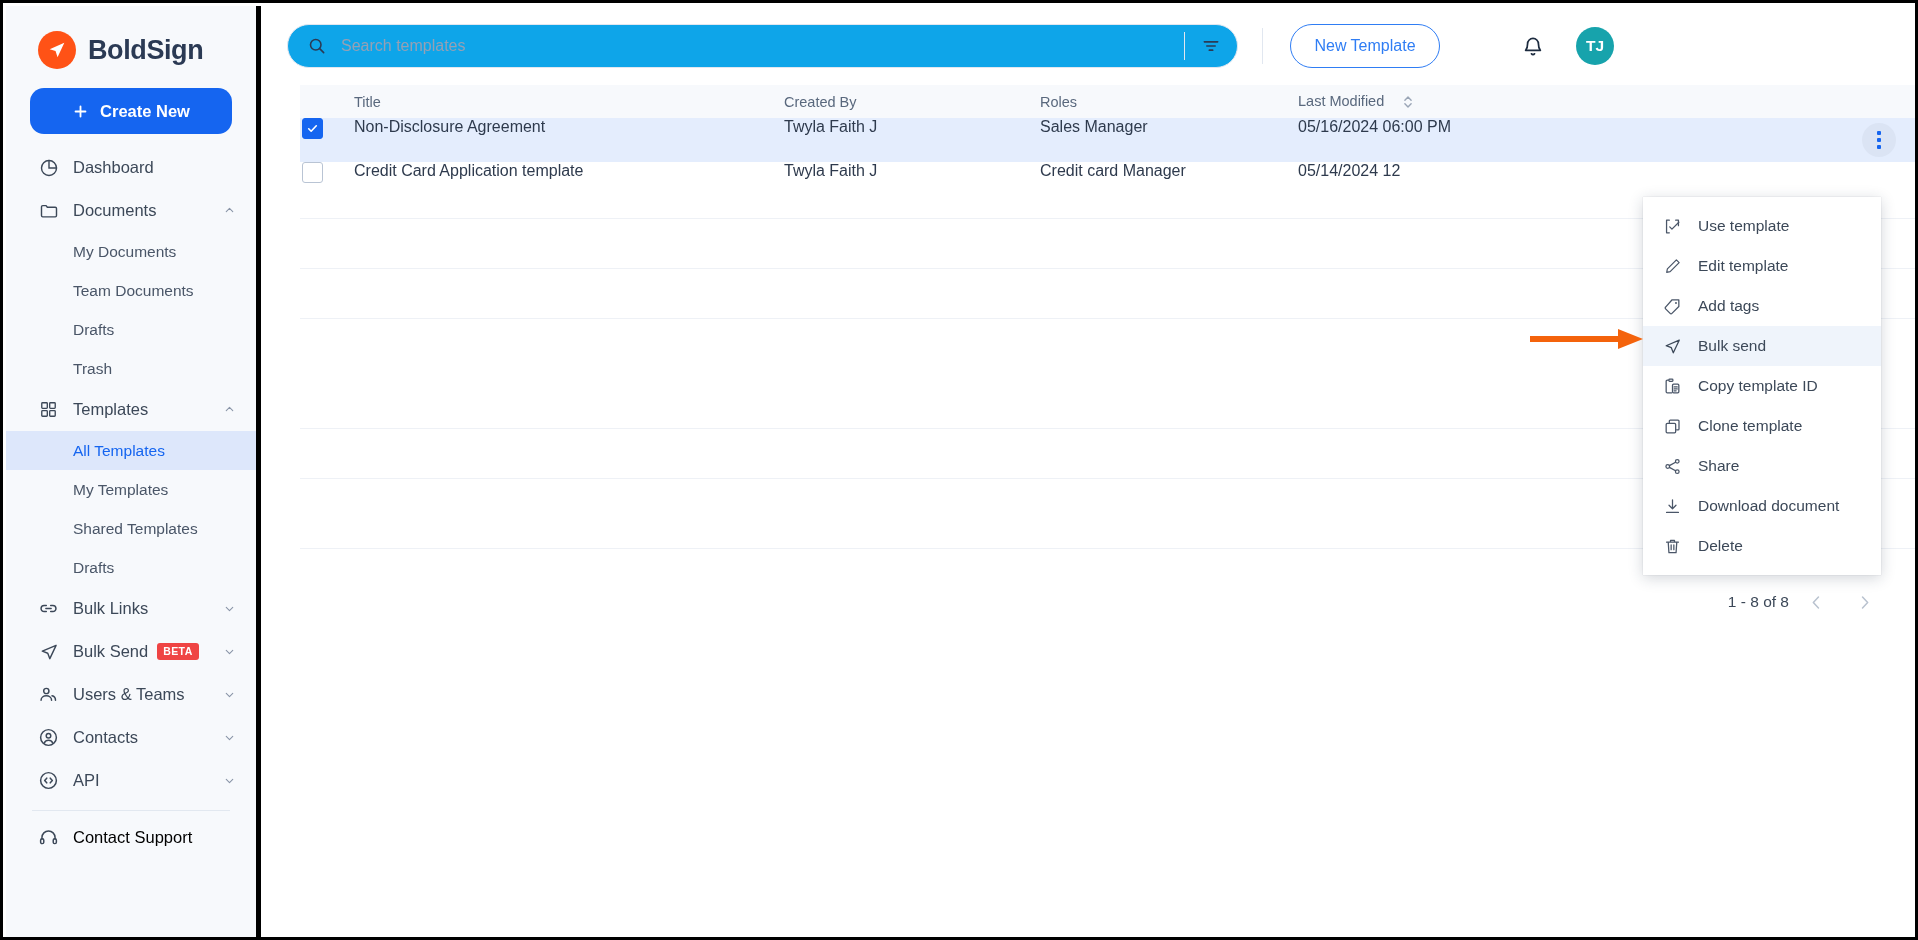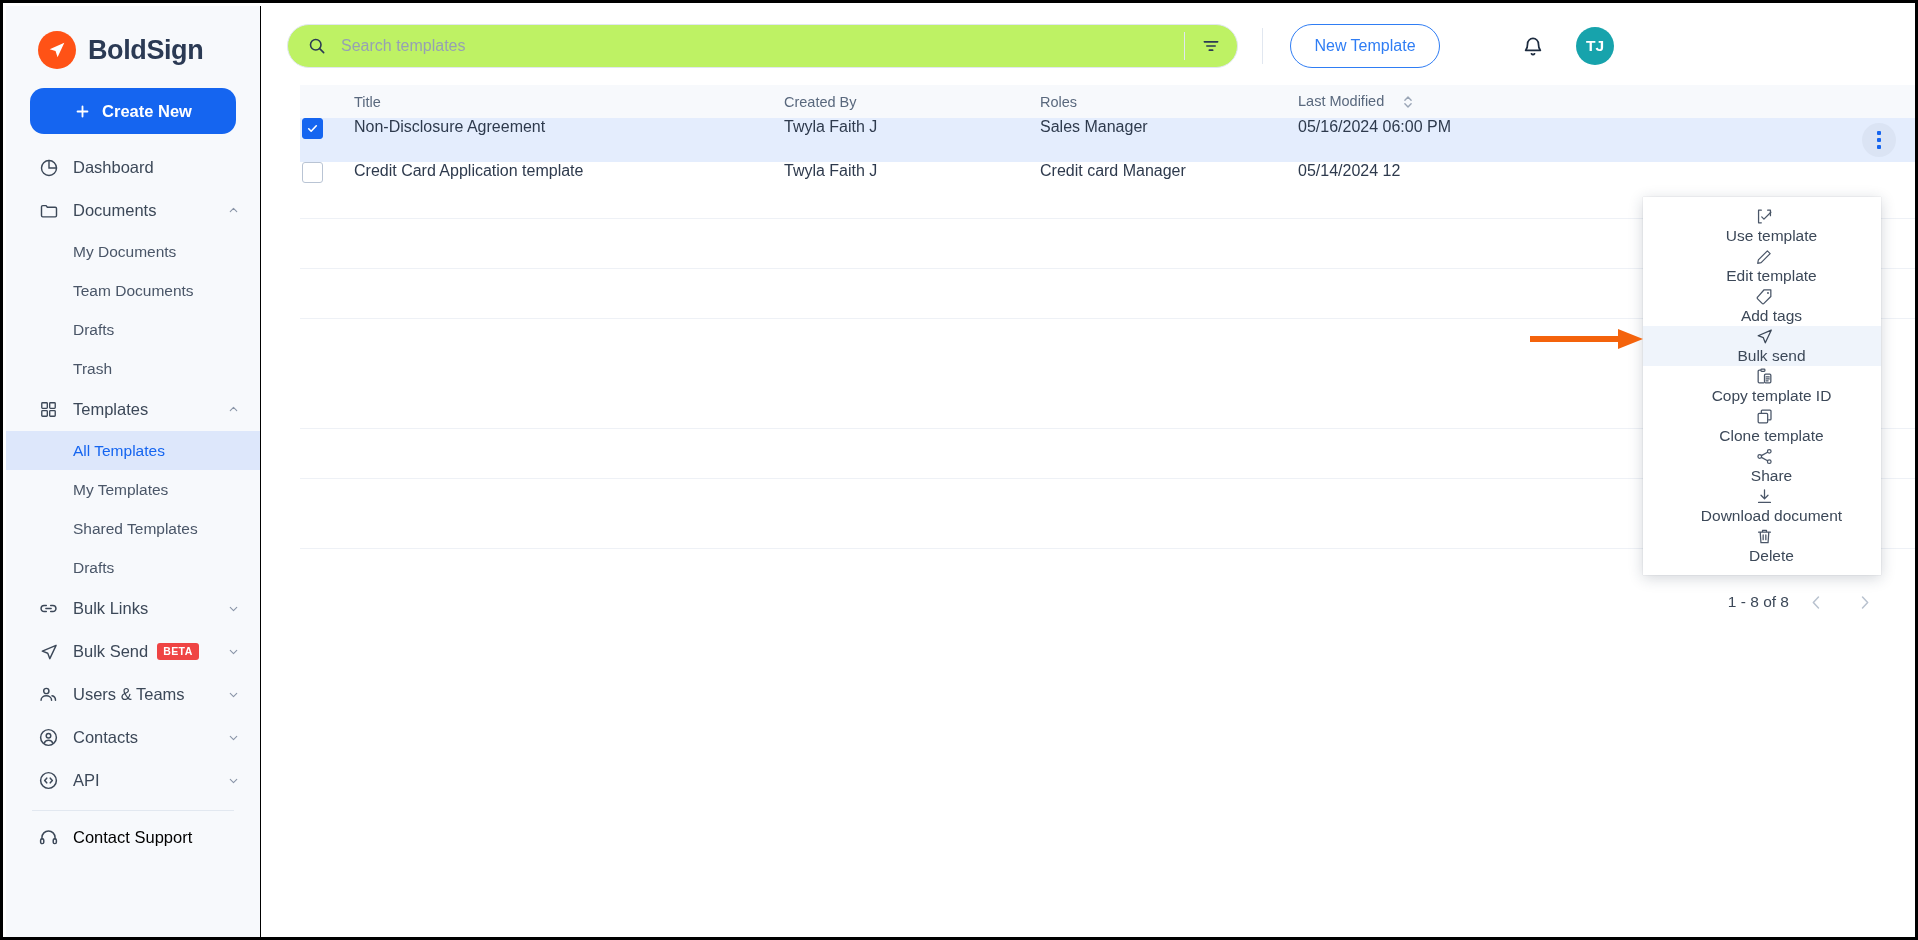--- a/index.html
+++ b/index.html
@@ -15,21 +15,21 @@
     background: #ffffff;
     border: 3px solid #000000;
     overflow: hidden;
   }
 
   
   #sidebar {
     position: absolute; left: 3px; top: 3px;
     width: 255px; height: 934px;
     background: #f7f9fc;
-    border-right: 1px solid #000000;
+    border-right: 5px solid #000000;
     display: flex; flex-direction: column;
   }
   .brand {
     display: flex; align-items: center; gap: 12px;
     padding: 22px 0 0 32px; height: 66px;
   }
   .brand-mark {
     width: 38px; height: 38px; border-radius: 50%;
     background: #ff5216;
     display: flex; align-items: center; justify-content: center;
@@ -97,21 +97,21 @@
   #header {
     position: absolute; left: 258px; top: 3px;
     width: 1657px; height: 79px;
     background: #ffffff;
     display: flex; align-items: center;
   }
   .search-wrap {
     margin-left: 26px;
     width: 951px; height: 44px;
     border: 1px solid #e1e7f0; border-radius: 23px;
-    background: #bef264;
+    background: #0ea5e9;
     display: flex; align-items: center;
   }
   .search-ico { margin-left: 18px; width: 22px; height: 22px; flex: none;
     display:flex; align-items:center; justify-content:center; }
   .search-input {
     flex: 1; border: none; outline: none; background: transparent;
     font-family: "Liberation Sans", sans-serif;
     font-size: 16px; color: #3c4858; margin-left: 13px;
   }
   .search-input::placeholder { color: #96a0b4; }
@@ -190,21 +190,21 @@
     position: absolute; left: 1640px; top: 194px;
     width: 238px;
     background: #ffffff;
     box-shadow: 0 3px 14px rgba(30,45,70,0.20), 0 0 1px rgba(30,45,70,0.22);
     padding: 9px 0 9px 0;
     z-index: 30;
   }
   .mi {
     display: flex; align-items: center;
     height: 40px; padding-left: 19px;
-    font-size: 15.5px; color: #3c4858; cursor: pointer; flex-direction: column;
+    font-size: 15.5px; color: #3c4858; cursor: pointer;
   }
   .mi.hover { background: #eff4fb; }
   .mi .ico {
     width: 21px; height: 21px; flex: none; margin-right: 15px;
     display: flex; align-items: center; justify-content: center;
   }
 
   
   #arrow {
     position: absolute; left: 1527px; top: 324px;

